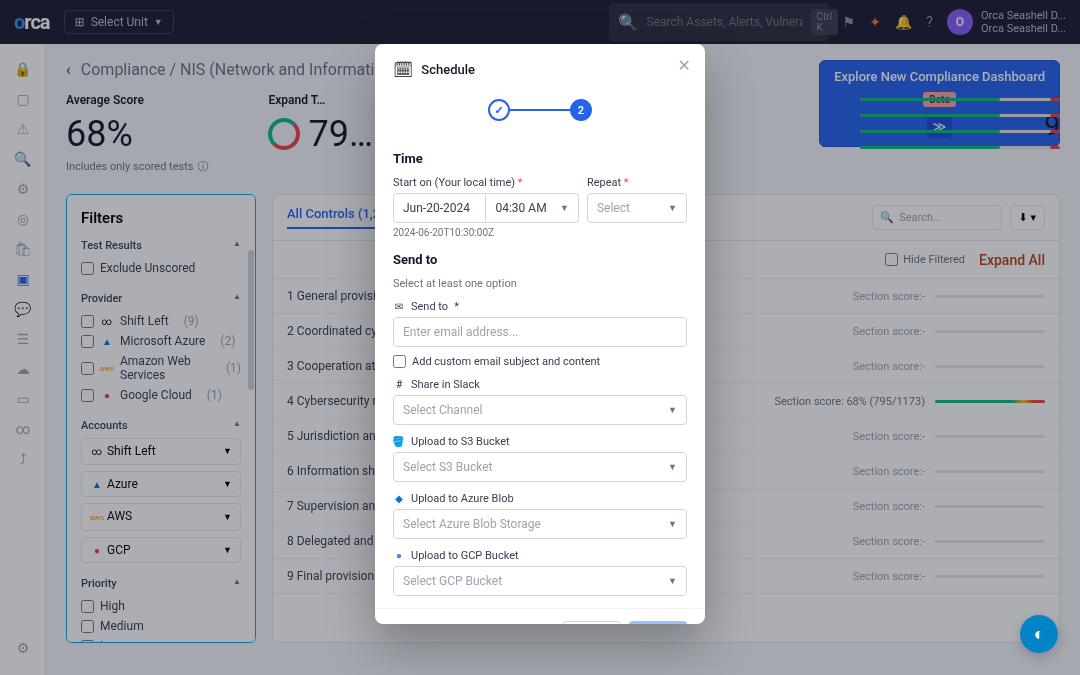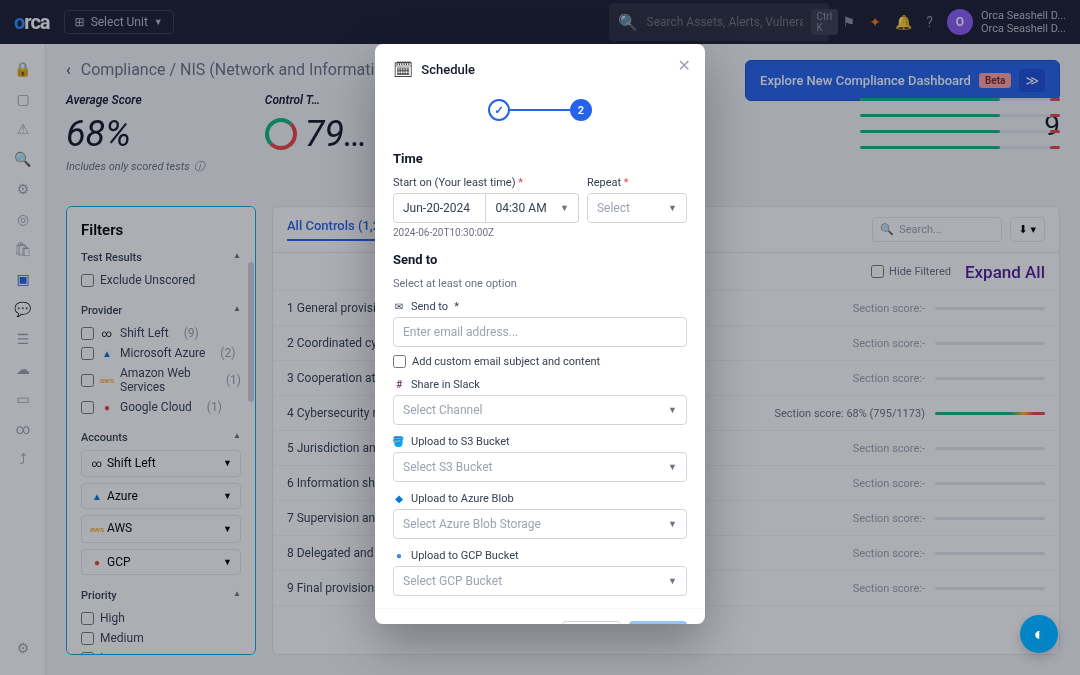--- a/index.html
+++ b/index.html
@@ -25,26 +25,26 @@
 .sidebar-left { position: absolute; left: 0; top: 44px; bottom: 0; width: 46px; background: #fff; border-right: 1px solid #e5e7eb; padding-top: 10px; }
 .sidebar-left .icon { width: 46px; height: 30px; display: flex; align-items: center; justify-content: center; color: #9ca3af; font-size: 14px; cursor: pointer; }
 .sidebar-left .icon.active { color: #2563eb; }
 .sidebar-left .gear { position: absolute; bottom: 12px; }
 
 
 .main { position: absolute; left: 46px; top: 44px; right: 0; bottom: 0; padding: 16px 20px; overflow: hidden; }
 .breadcrumb { display: flex; align-items: center; gap: 10px; margin-bottom: 10px; }
 .breadcrumb .back { font-size: 16px; color: #374151; cursor: pointer; }
 .breadcrumb .crumb-text { color: #6b7280; font-size: 16px; }
-.explore-btn { position: absolute; right: 20px; top: 16px; background: #2563eb; color: #fff; border-radius: 6px; padding: 8px 14px; font-size: 13px; font-weight: 500; display: flex; align-items: center; gap: 8px; cursor: pointer; border: 1px solid #1d4ed8; }
+.explore-btn { position: absolute; right: 20px; top: 16px; background: #2563eb; color: #fff; border-radius: 6px; padding: 8px 14px; font-size: 13px; font-weight: 500; display: flex; align-items: center; gap: 8px; cursor: pointer; border: 1px solid #1d4ed8; flex-direction: column; }
 .explore-btn .beta { background: #fca5a5; color: #7f1d1d; font-size: 10px; padding: 2px 6px; border-radius: 3px; font-weight: 600; }
 .explore-btn .arrow { background: #1d4ed8; border-radius: 4px; padding: 4px 6px; }
 
 
-.stats-row { display: flex; gap: 60px; margin-top: 14px; margin-bottom: 32px; font-style: italic; }
+.stats-row { display: flex; gap: 60px; margin-top: 14px; margin-bottom: 20px; }
 .stat-block { }
 .stat-block .label { font-size: 12px; color: #111827; font-weight: 600; margin-bottom: 6px; }
 .stat-block .big { font-size: 36px; font-weight: 400; color: #111827; }
 .stat-block .sub { font-size: 11px; color: #6b7280; margin-top: 4px; display: flex; align-items: center; gap: 4px; }
 .donut { width: 32px; height: 32px; border-radius: 50%; border: 4px solid #10b981; border-right-color: #ef4444; border-bottom-color: #ef4444; display: inline-block; vertical-align: middle; margin-right: 8px; }
 .control-list { flex: 1; font-size: 11px; color: #6b7280; }
 .control-item { display: flex; justify-content: space-between; align-items: center; margin-bottom: 3px; }
 .control-item .bar { width: 200px; height: 3px; background: #e5e7eb; border-radius: 2px; position: relative; }
 .control-item .bar::after { content: ''; position: absolute; left: 0; top: 0; height: 100%; width: 70%; background: #10b981; border-radius: 2px; }
 .control-item .bar::before { content: ''; position: absolute; right: 0; top: 0; height: 100%; width: 10px; background: #ef4444; border-radius: 2px; }
@@ -65,21 +65,21 @@
 .scrollbar-hint { position: absolute; right: 1px; top: 55px; width: 6px; height: 140px; background: #d1d5db; border-radius: 3px; }
 
 
 .controls-panel { flex: 1; background: #fff; border: 1px solid #e5e7eb; border-radius: 6px; overflow: hidden; display: flex; flex-direction: column; }
 .controls-header { padding: 10px 14px; display: flex; align-items: center; border-bottom: 1px solid #e5e7eb; }
 .tab-link { color: #2563eb; font-size: 13px; font-weight: 500; border-bottom: 2px solid #2563eb; padding-bottom: 6px; cursor: pointer; }
 .controls-header-right { margin-left: auto; display: flex; align-items: center; gap: 8px; }
 .mini-search { border: 1px solid #e5e7eb; border-radius: 4px; padding: 5px 8px; font-size: 11px; color: #9ca3af; width: 130px; display: flex; align-items: center; gap: 5px; cursor: text; }
 .dl-btn { border: 1px solid #e5e7eb; border-radius: 4px; padding: 5px 8px; font-size: 11px; cursor: pointer; }
 .hide-filtered { margin-left: auto; font-size: 11px; color: #6b7280; display: flex; align-items: center; gap: 5px; padding: 6px 14px; }
-.expand-all { color: #4c1d95; font-size: 17px; cursor: pointer; font-weight: 500; }
+.expand-all { color: #c2410c; font-size: 14px; cursor: pointer; font-weight: 500; }
 .subheader-row { display: flex; align-items: center; padding: 6px 14px; border-bottom: 1px solid #f3f4f6; }
 .control-row { display: flex; align-items: center; padding: 10px 14px; border-bottom: 1px solid #f3f4f6; font-size: 12px; color: #374151; }
 .control-row .name { flex: 1; }
 .control-row .score { color: #9ca3af; font-size: 11px; margin-right: 10px; }
 .control-row .minibar { width: 110px; height: 3px; background: #e5e7eb; border-radius: 2px; }
 .row-muted { color: #6b7280 !important; }
 
 
 .overlay { position: absolute; inset: 0; background: rgba(17, 24, 39, 0.35); z-index: 50; display: flex; align-items: flex-start; justify-content: center; padding-top: 44px; }
 .modal { background: #fff; border-radius: 8px; width: 330px; max-height: 580px; overflow-y: auto; box-shadow: 0 20px 50px rgba(0,0,0,0.3); position: relative; }
@@ -179,21 +179,21 @@
   <div class="stats-row">
     <div class="stat-block">
       <div class="label">Average Score</div>
       <div class="big">68%</div>
       <div class="sub">
           <span>Includes only scored tests</span>
           <span>ⓘ</span>
         </div>
     </div>
     <div class="stat-block">
-      <div class="label">Control T…</div>
+      <div class="label">Expand T…</div>
       <div style="display:flex;align-items:center">
         <span class="donut"></span>
         <span class="big">79…</span>
       </div>
     </div>
     <div class="control-list">
       <div class="control-item">
           <span>… failed</span>
           <span class="bar"></span>
         </div>
@@ -356,21 +356,21 @@
     </div>
     <div class="stepper">
       <div class="step-circle">✓</div>
       <div class="step-line"></div>
       <div class="step-circle filled">2</div>
     </div>
     <div class="modal-body">
       <div class="section-title">Time</div>
       <div class="time-row">
         <div style="flex:1.3">
-          <div class="field-label"><span>Start on (Your least time)</span> <span class="req">*</span></div>
+          <div class="field-label"><span>Start on (Your local time)</span> <span class="req">*</span></div>
           <div style="display:flex">
             <div class="input" style="flex:1;border-radius:4px 0 0 4px">Jun-20-2024</div>
             <div class="select" style="flex:1;border-radius:0 4px 4px 0;border-left:none">
                 <span>04:30 AM</span>
                 <span class="chev">▼</span>
               </div>
           </div>
         </div>
         <div style="flex:0.7">
           <div class="field-label"><span>Repeat</span> <span class="req">*</span></div>

